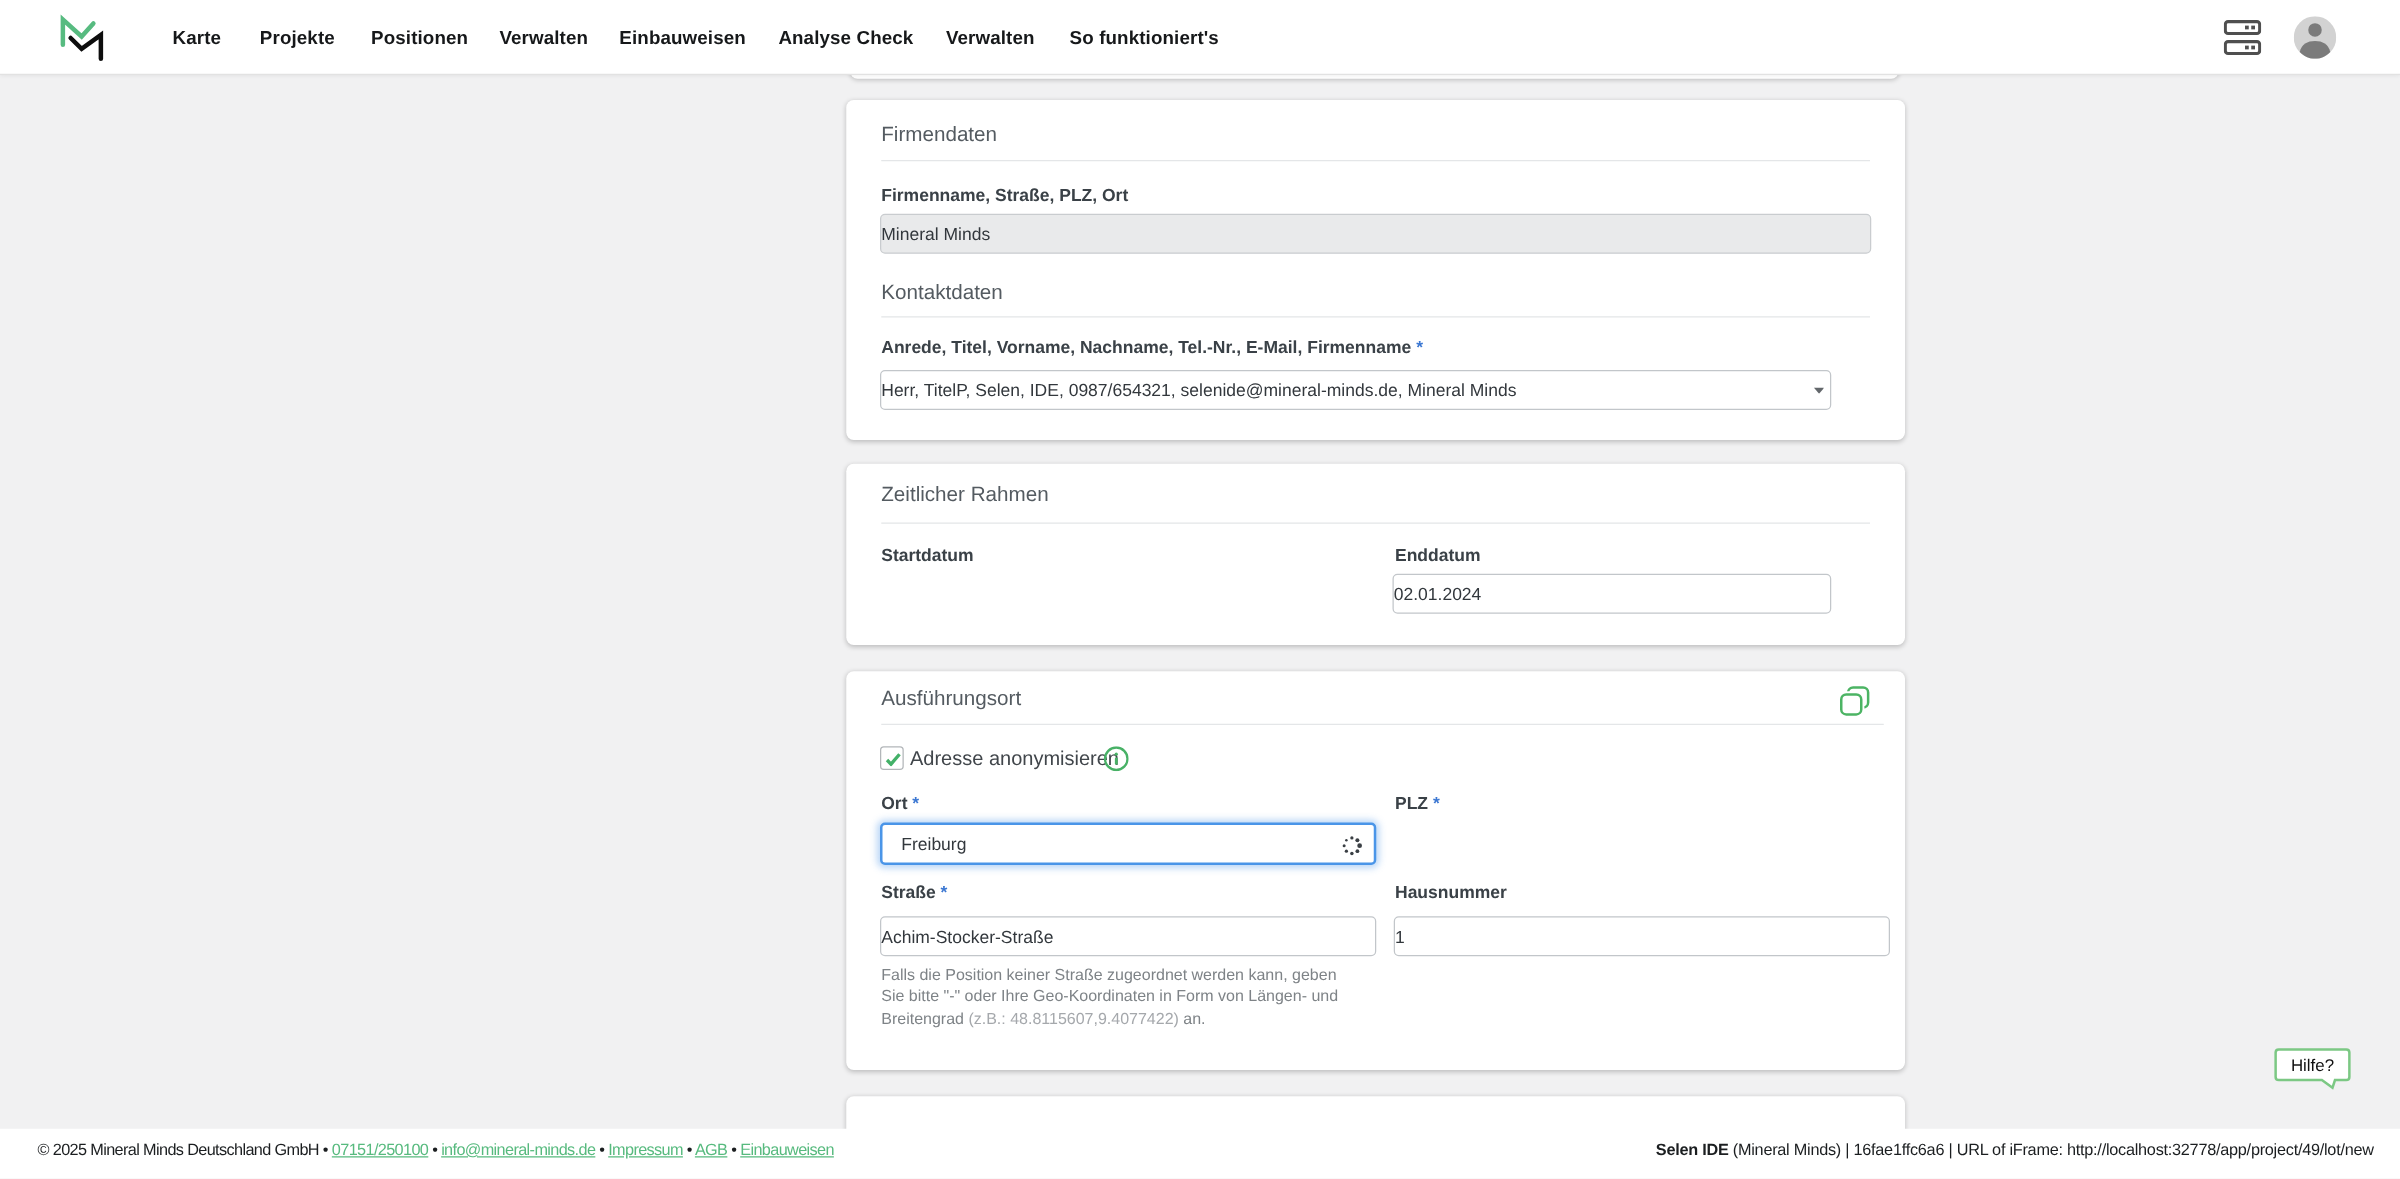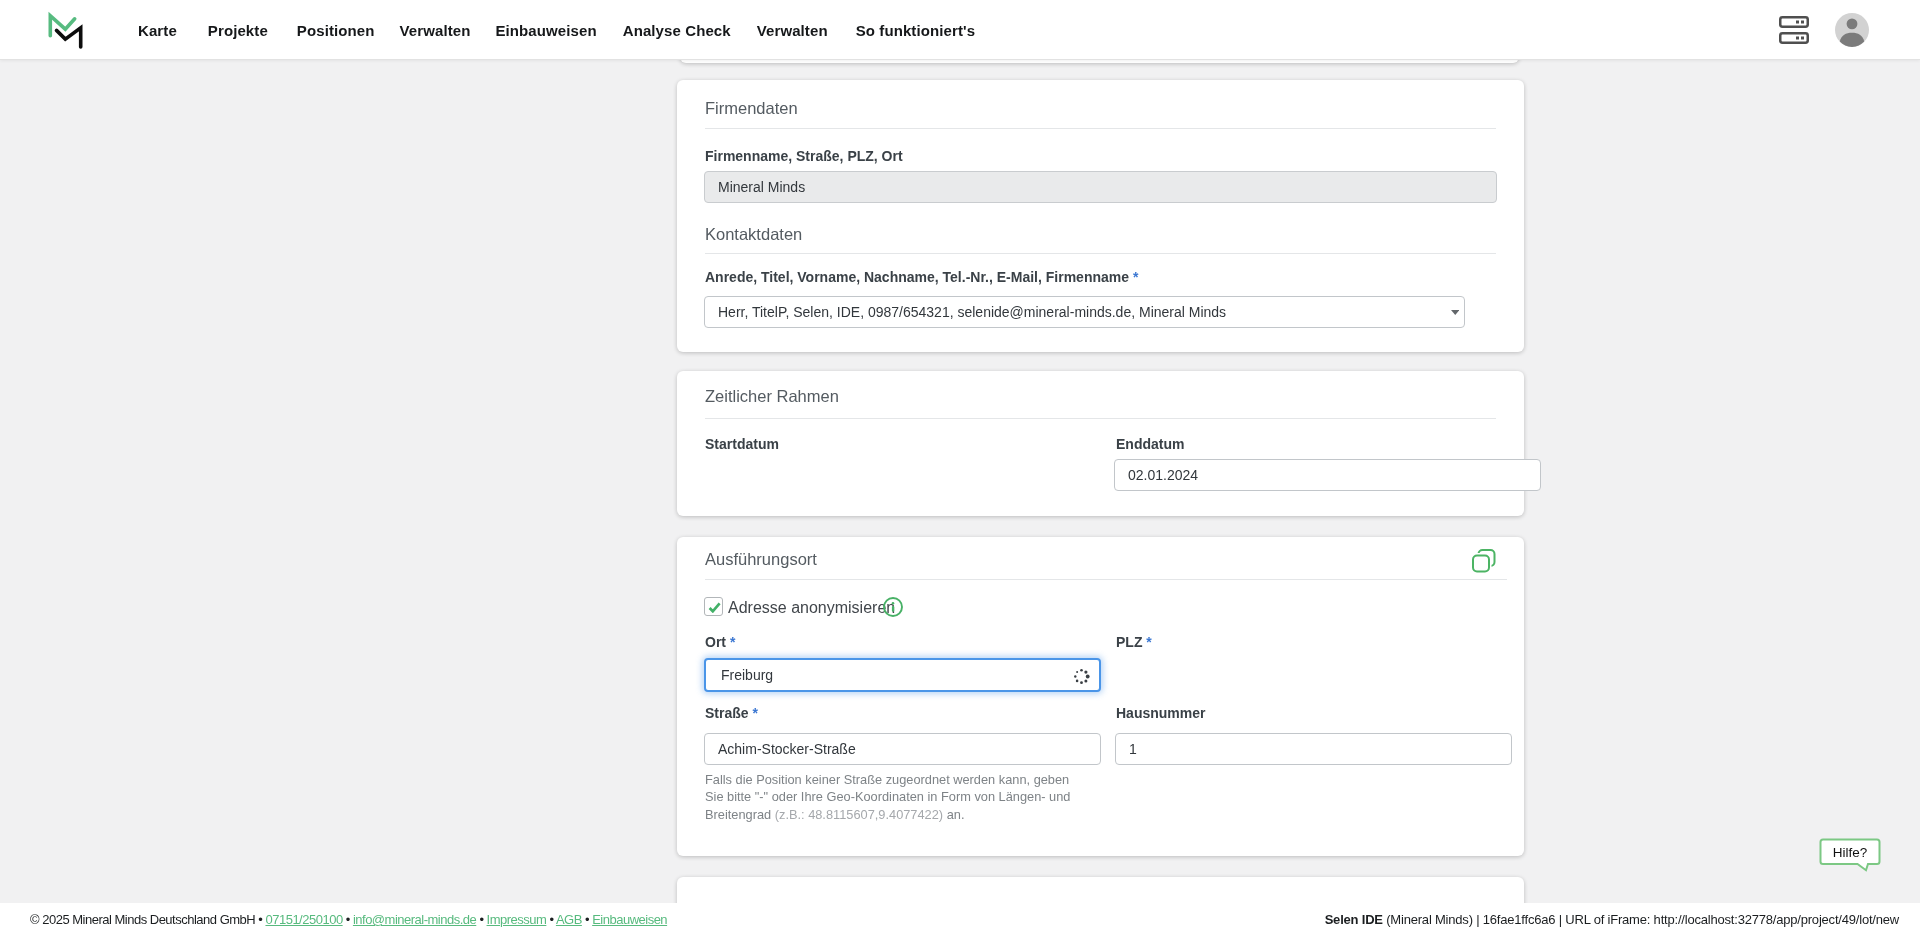--- a/index.html
+++ b/index.html
@@ -26,21 +26,21 @@
   .c1 { left:677px; top:80px;  width:847px; height:272px; }
   .c2 { left:677px; top:371px; width:847px; height:145px; }
   .c3 { left:677px; top:537px; width:847px; height:319px; }
   .c4 { left:677px; top:877px; width:847px; height:60px; }
 
   .ctitle { position:absolute; left:28px; font-size:16.5px; font-weight:400; color:#545b61; }
   .divider { position:absolute; left:28px; right:28px; height:0; border-top:1px solid #e4e6e8; }
   .flabel { position:absolute; font-size:14px; font-weight:700; color:#3a4147; }
   .req { color:#3b77d2; font-size:14px; }
   .fld { position:absolute; height:32px; background:#fff; border:1px solid #c2c6ca; border-radius:4px;
-         font-size:14px; color:#32373c; line-height:30px; padding-left:13px; white-space:nowrap; }
+         font-size:14px; color:#32373c; line-height:30px; white-space:nowrap; }
   .fld.dis { background:#e9eaeb; border-color:#c9cccf; }
   .helper { position:absolute; font-size:12.8px; line-height:17.3px; color:#7e8387; }
   .helper .lt { color:#a5a8ac; }
 
   
   footer { position:absolute; left:0; bottom:0; width:1920px; height:40px; background:#fff; z-index:30; }
   .fl { position:absolute; left:30px; top:9px; font-size:13px; letter-spacing:-0.5px; color:#1b1e20; }
   .fl a { color:#57ba7e; text-decoration:underline; }
   .fr { position:absolute; right:21px; top:9px; font-size:13px; letter-spacing:-0.2px; color:#1b1e20; }
 
@@ -67,21 +67,21 @@
         <path d="M0 0 L8.5 0 L4.25 5 Z" fill="#63676b"></path>
       </svg>
   </div>
 </div>
 
 <div class="card c2">
   <div class="ctitle" style="top:16px">Zeitlicher Rahmen</div>
   <div class="divider" style="top:47px"></div>
   <div class="flabel" style="left:28px; top:65px">Startdatum</div>
   <div class="flabel" style="left:439px; top:65px">Enddatum</div>
-  <div class="fld" style="left:437px; top:88px; width:427px;">02.01.2024</div>
+  <div class="fld" style="left:437px; top:88px; width:351px;">02.01.2024</div>
 </div>
 
 <div class="card c3">
   <div class="ctitle" style="top:13px">Ausführungsort</div>
   <svg style="position:absolute; left:795px; top:11px" width="25" height="25" viewBox="0 0 25 25" fill="none">
     <rect x="6.5" y="2" width="16" height="16" rx="4" stroke="#4cb464" stroke-width="2"></rect>
     <rect x="1" y="7.5" width="16" height="16" rx="4" stroke="#ffffff" stroke-width="5" fill="#fff"></rect>
     <rect x="1" y="7.5" width="16" height="16" rx="4" stroke="#4cb464" stroke-width="2"></rect>
   </svg>
   <div class="divider" style="top:42px; right:17px"></div>

